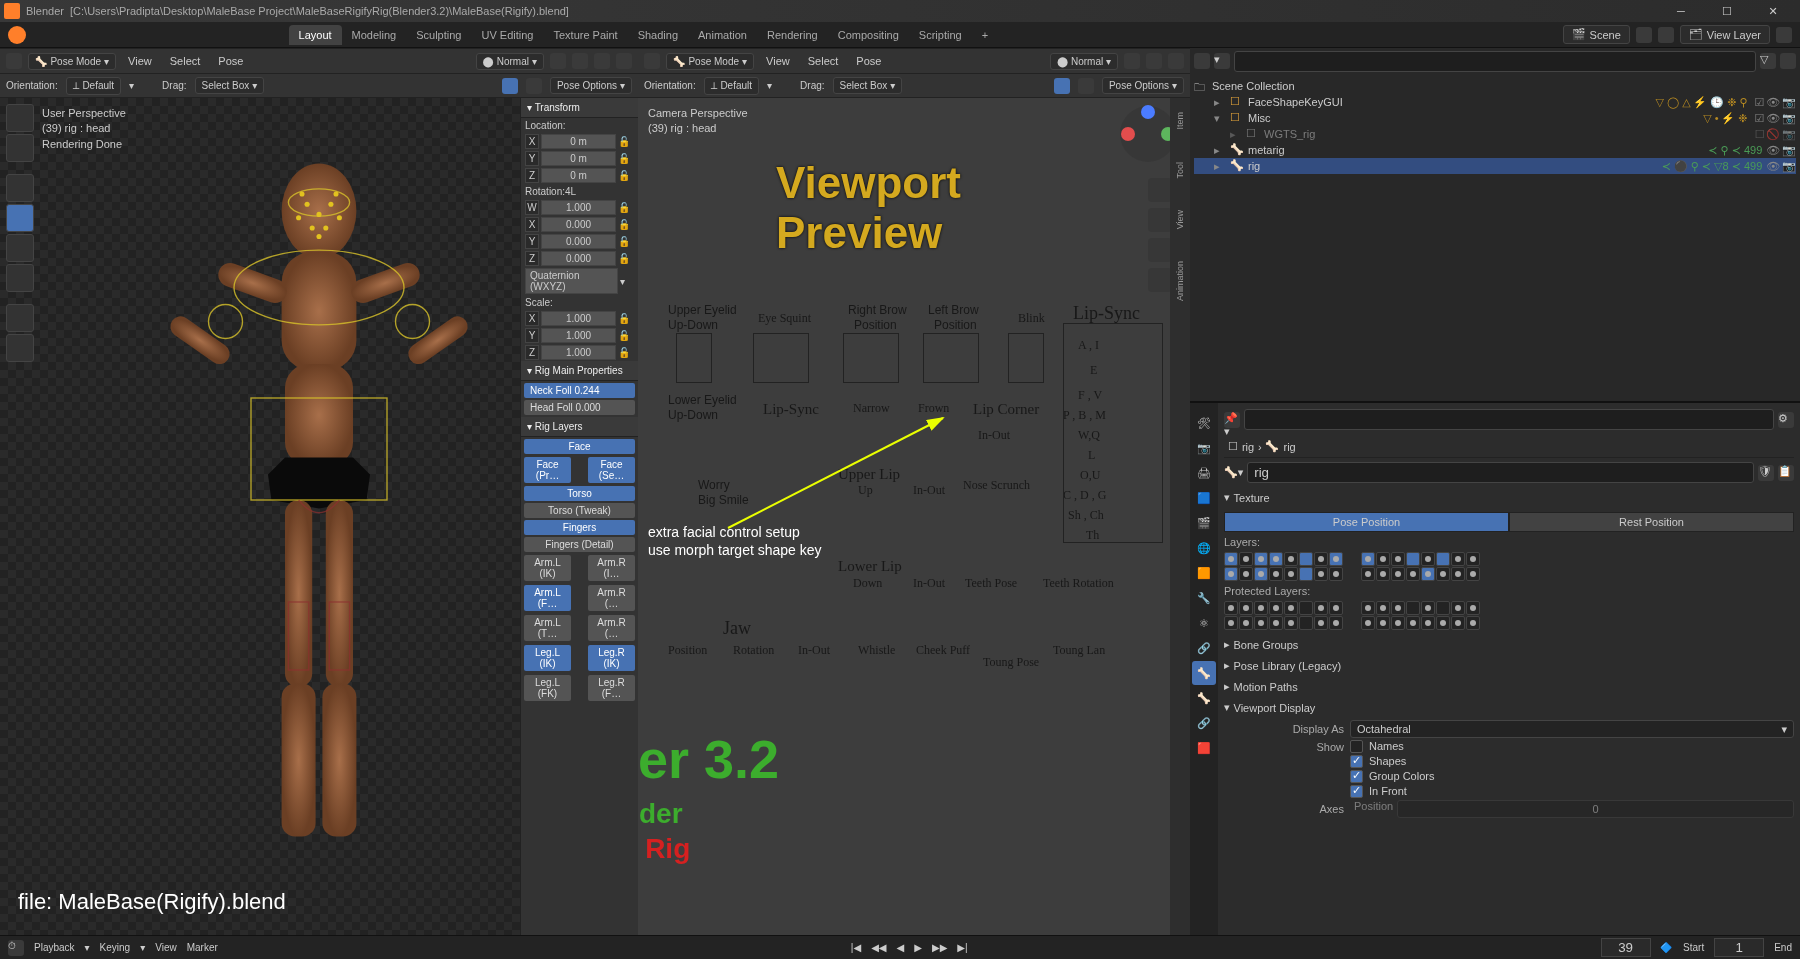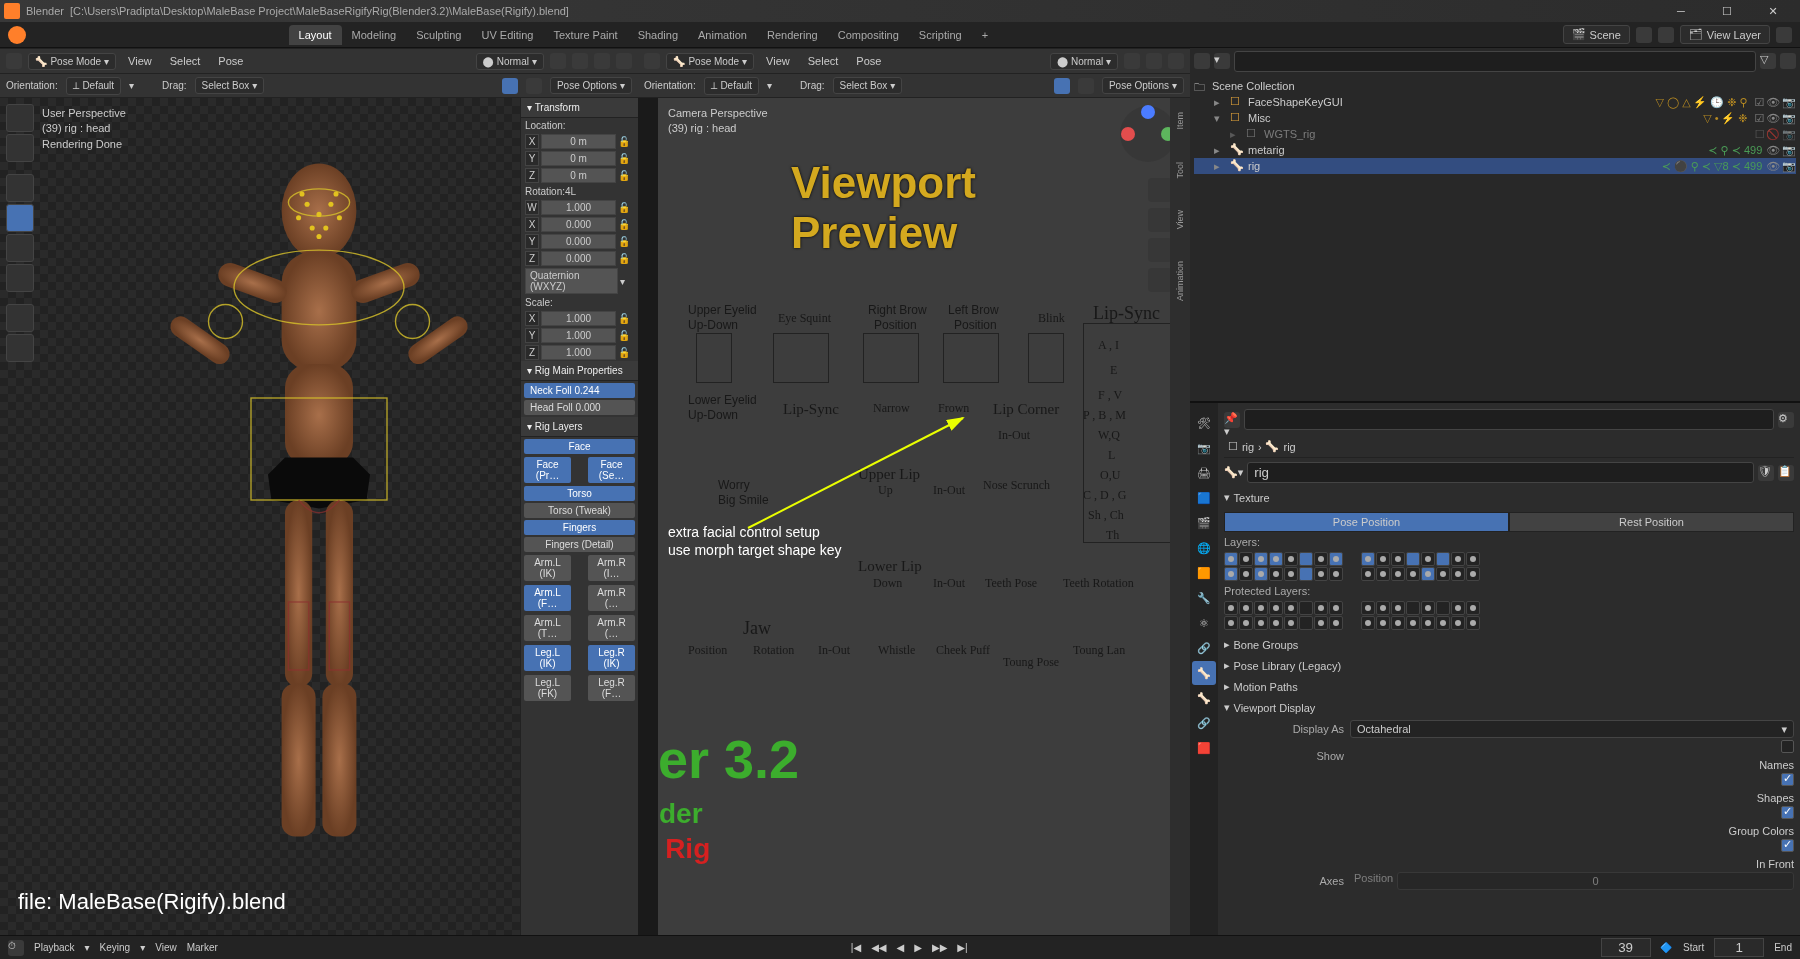--- a/index.html
+++ b/index.html
@@ -91,21 +91,21 @@
 .layer-grid { display: flex; gap: 18px; margin: 4px 0; }
 .layer-block { display: grid; grid-template-columns: repeat(8, 14px); grid-template-rows: repeat(2, 14px); gap: 1px; }
 .layer-block .cell { background: #232323; border: 1px solid #444; border-radius: 2px; }
 .layer-block .cell.dot { position: relative; }
 .layer-block .cell.dot::after { content: ''; position: absolute; inset: 3px; background: #aaa; border-radius: 50%; }
 .layer-block .cell.on { background: #4772b3; }
 .form-row { display: flex; align-items: center; gap: 6px; margin: 2px 0; }
 .form-row .flabel { width: 120px; text-align: right; color: #aaa; }
 .form-row .fctrl { flex: 1; }
 .form-row select, .form-row .fval { width: 100%; background: #232323; border: 1px solid #444; padding: 2px 6px; color: #ccc; border-radius: 3px; }
-.chk { display: flex; align-items: flex-end; gap: 6px; flex-direction: column; }
+.chk { display: flex; align-items: flex-start; gap: 6px; }
 .chk .box { width: 13px; height: 13px; border: 1px solid #555; background: #232323; border-radius: 2px; position: relative; }
 .chk .box.on { background: #4772b3; }
 .chk .box.on::after { content: '✓'; position: absolute; top: -2px; left: 1px; font-size: 11px; color: #fff; }
 
 .statusbar { height: 24px; background: #232323; display: flex; align-items: center; padding: 0 8px; font-size: 10px; gap: 10px; border-top: 1px solid #111; }
 .statusbar .spacer { flex: 1; }
 .statusbar input { background: #2a2a2a; border: 1px solid #444; padding: 1px 6px; color: #ccc; width: 50px; text-align: center; }
 
 svg.gizmo circle.bg { fill: #33333388; }
 svg.gizmo text { font-size: 9px; font-weight: bold; fill: #fff; }
@@ -392,21 +392,21 @@
     <div class="view-subheader">
       <span>Orientation:</span>
       <div class="hdr-btn">⟂ <span>Default</span></div> ▾
       <span style="margin-left:20px">Drag:</span>
       <div class="hdr-btn"><span>Select Box</span> ▾</div>
       <div style="flex:1"></div>
       <div class="hdr-icon" style="background:#4772b3"></div>
       <div class="hdr-icon"></div>
       <div class="hdr-btn"><span>Pose Options</span> ▾</div>
     </div>
-    <div class="viewport" style="background:#3d3d3d; background-image:none;margin-left:20px;">
+    <div class="viewport" style="background:#3d3d3d; background-image:none;">
       <div class="vp-info" style="left:10px">
         <div>Camera Perspective</div>
         <div>(39) rig : head</div>
       </div>
       <svg class="gizmo vp-gizmo" viewBox="0 0 60 60">
         <circle class="bg" cx="30" cy="30" r="28"></circle>
         <circle cx="30" cy="8" r="7" fill="#4b7cff"></circle>
         <circle cx="10" cy="30" r="7" fill="#e24d4d"></circle>
         <circle cx="50" cy="30" r="7" fill="#5db55d"></circle>
       </svg>

